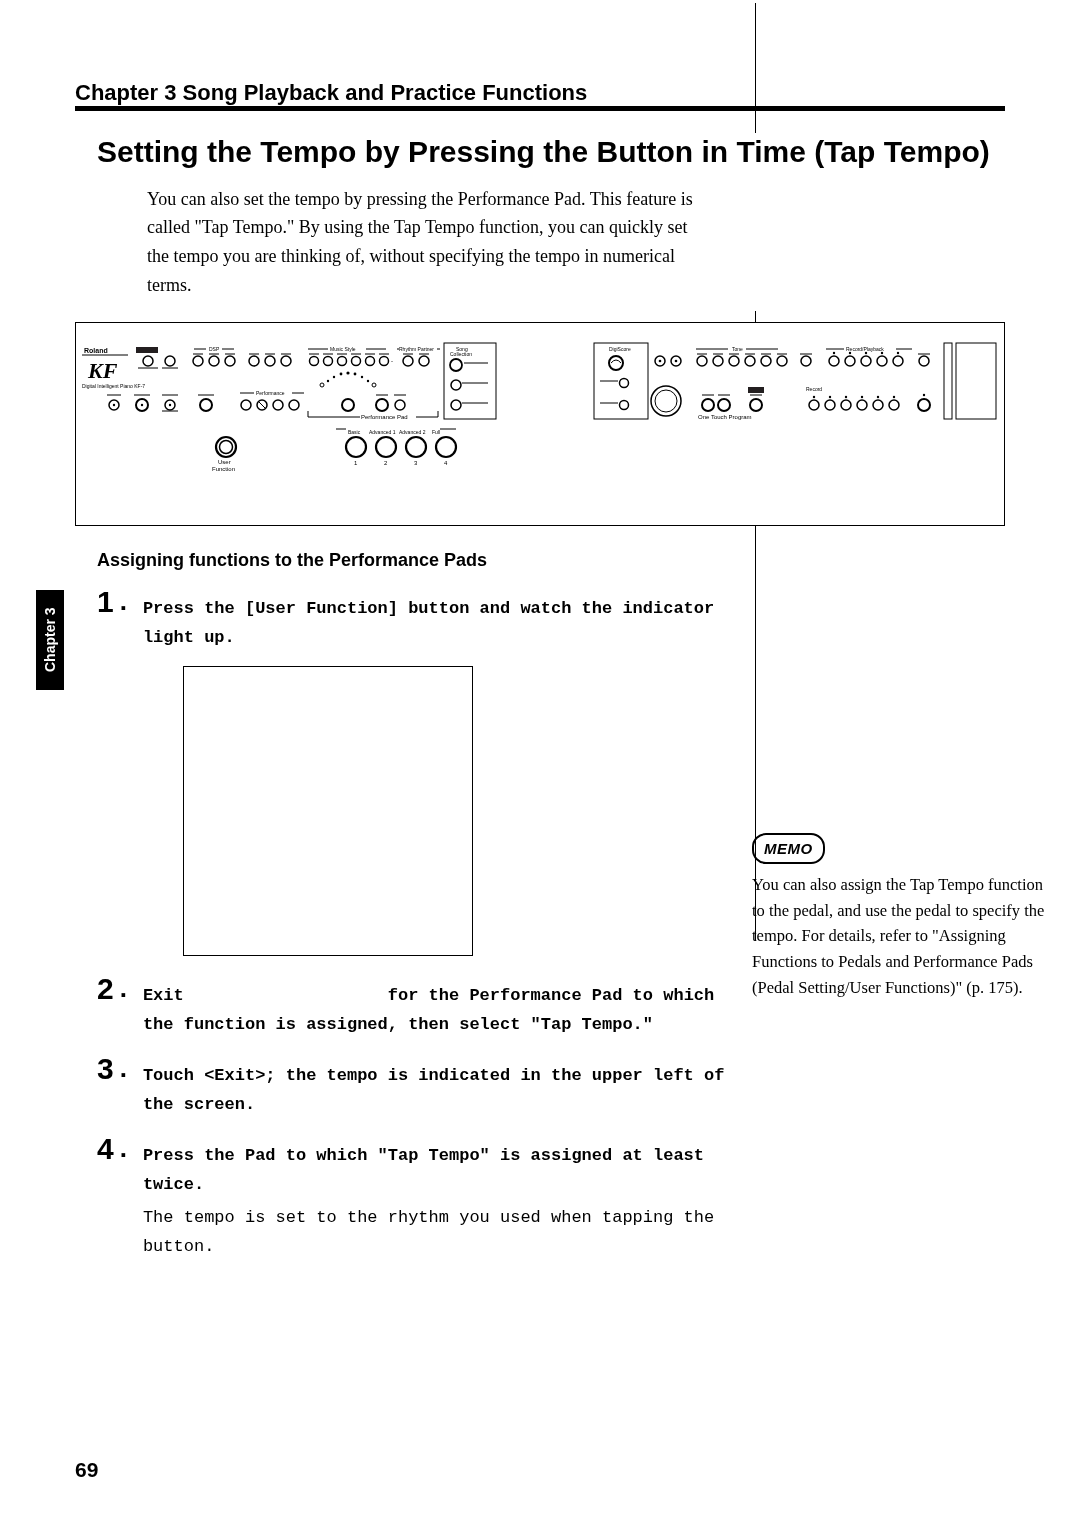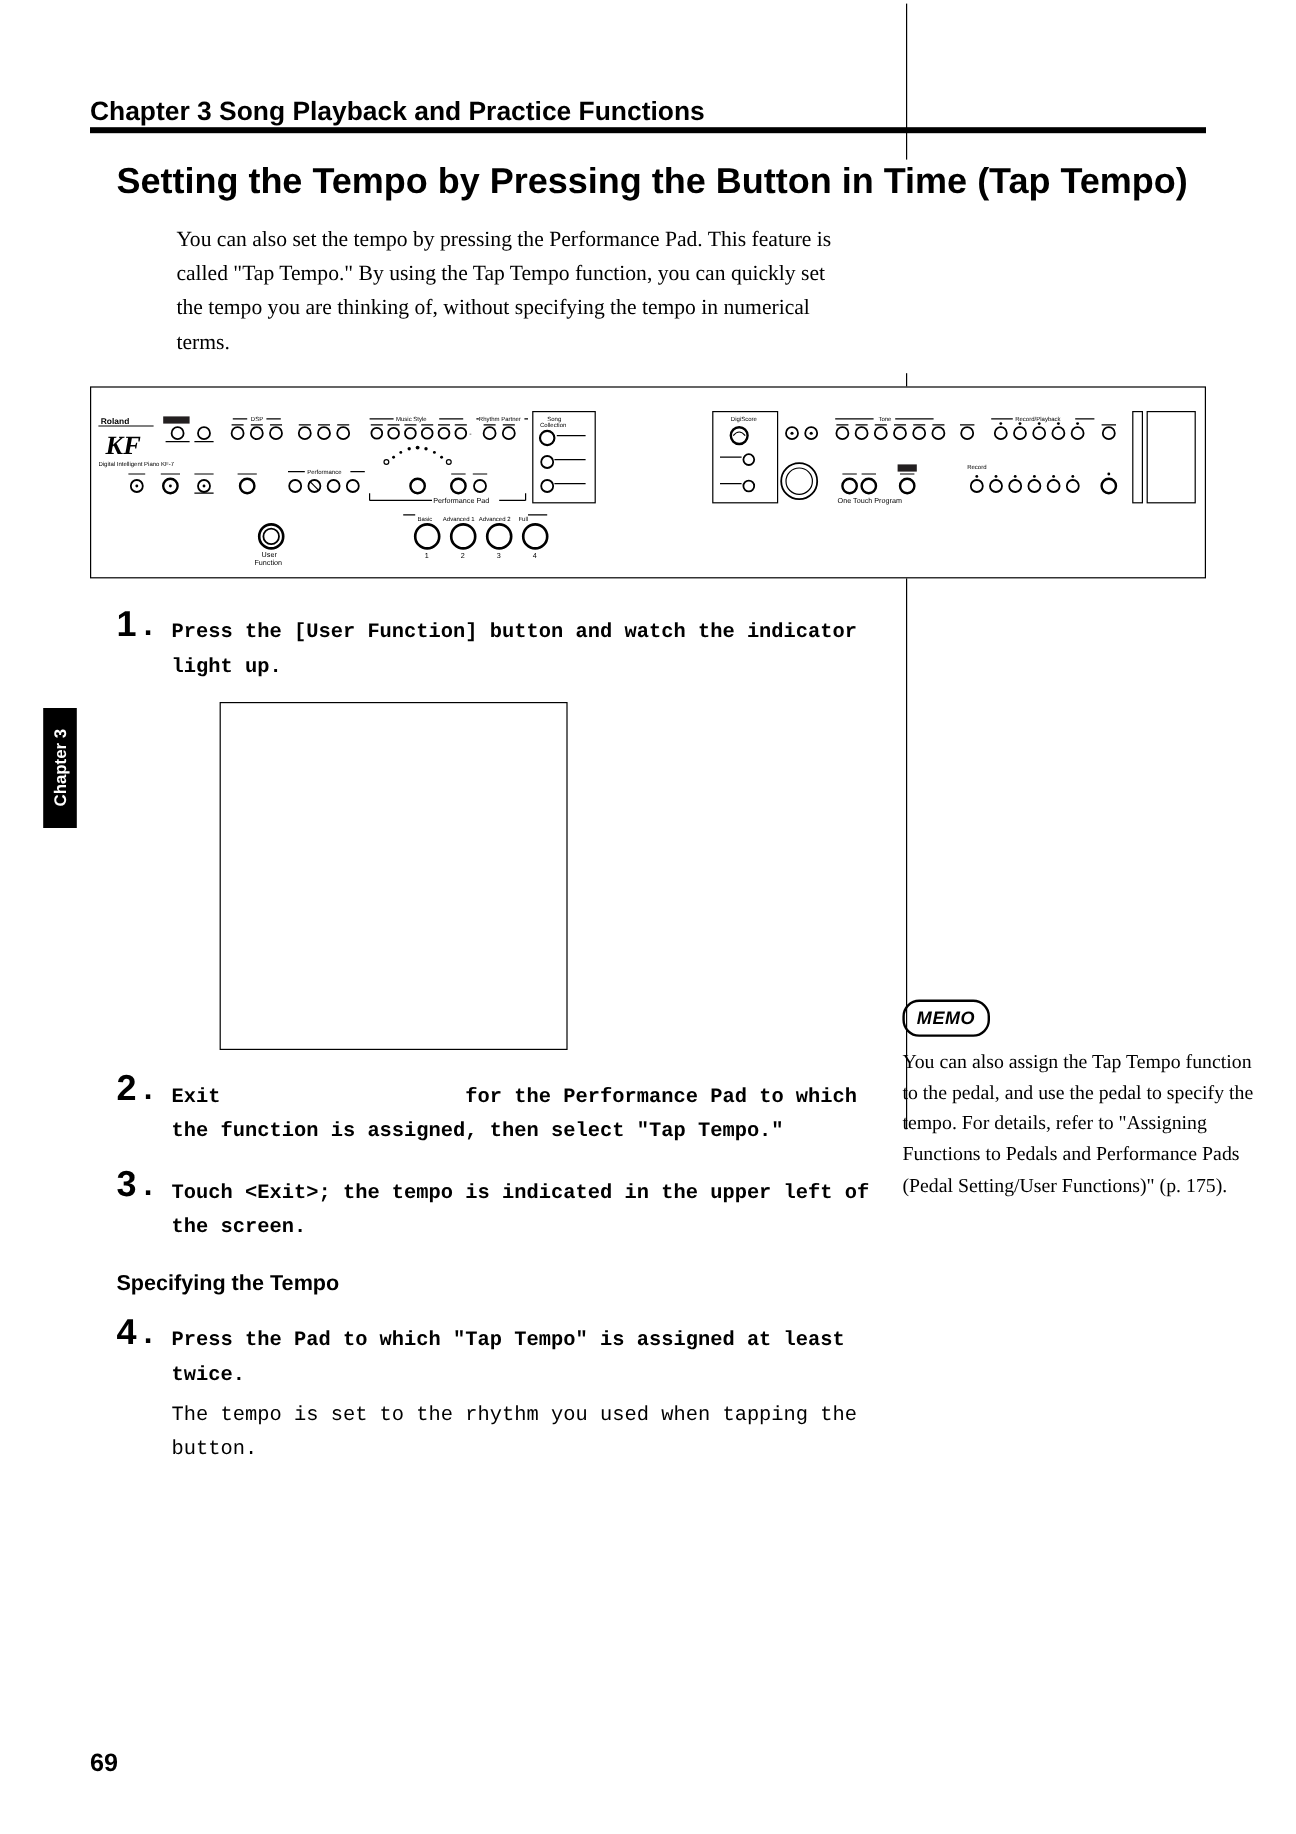--- a/index.html
+++ b/index.html
@@ -49,21 +49,21 @@
   .col-divider-bottom {
     position: absolute;
     left: 680px;
     top: 178px;
     width: 1px;
     height: 630px;
     background: #000;
   }
   .panel {
     border: 1px solid #000;
-    height: 160px;
+    height: 204px;
     margin-bottom: 24px;
     position: relative;
     background: #fff;
   }
   .panel svg { position: absolute; top:0; left:0; }
   .subheading {
     font-family: 'Helvetica Neue', Arial, sans-serif;
     font-weight: bold;
     font-size: 18px;
     margin: 20px 0 16px 22px;
@@ -390,20 +390,21 @@
         <circle cx="818" cy="74" r="1.2"></circle>
 
       <circle cx="848" cy="82" r="6" fill="#fff" stroke="#000" stroke-width="2"></circle>
         <circle cx="848" cy="72" r="1.2"></circle>
 
       <rect x="868" y="20" width="8" height="76" fill="#fff" stroke="#000"></rect>
       <rect x="880" y="20" width="40" height="76" fill="#fff" stroke="#000"></rect>
     </svg>
   </div>
 
+  <div class="subheading">Assigning functions to the Performance Pads</div>
 
   <div class="step">
     <span class="step-num">1</span>
     <span class="step-dot">.</span>
     <div class="step-body">Press the [User Function] button and watch the indicator light up.</div>
   </div>
 
   <div class="placeholder-box"></div>
 
   <div class="step">
@@ -415,21 +416,20 @@
       <span> for the Performance Pad to which the function is assigned, then select "Tap Tempo."</span>
     </div>
   </div>
 
   <div class="step">
     <span class="step-num">3</span>
     <span class="step-dot">.</span>
     <div class="step-body">Touch &lt;Exit&gt;; the tempo is indicated in the upper left of the screen.</div>
   </div>
 
-  <div class="subheading">Specifying the Tempo</div>
 
   <div class="step">
     <span class="step-num">4</span>
     <span class="step-dot">.</span>
     <div class="step-body">
       <span>Press the Pad to which "Tap Tempo" is assigned at least twice.</span>
       <span class="normal">The tempo is set to the rhythm you used when tapping the button.</span>
     </div>
   </div>
 

